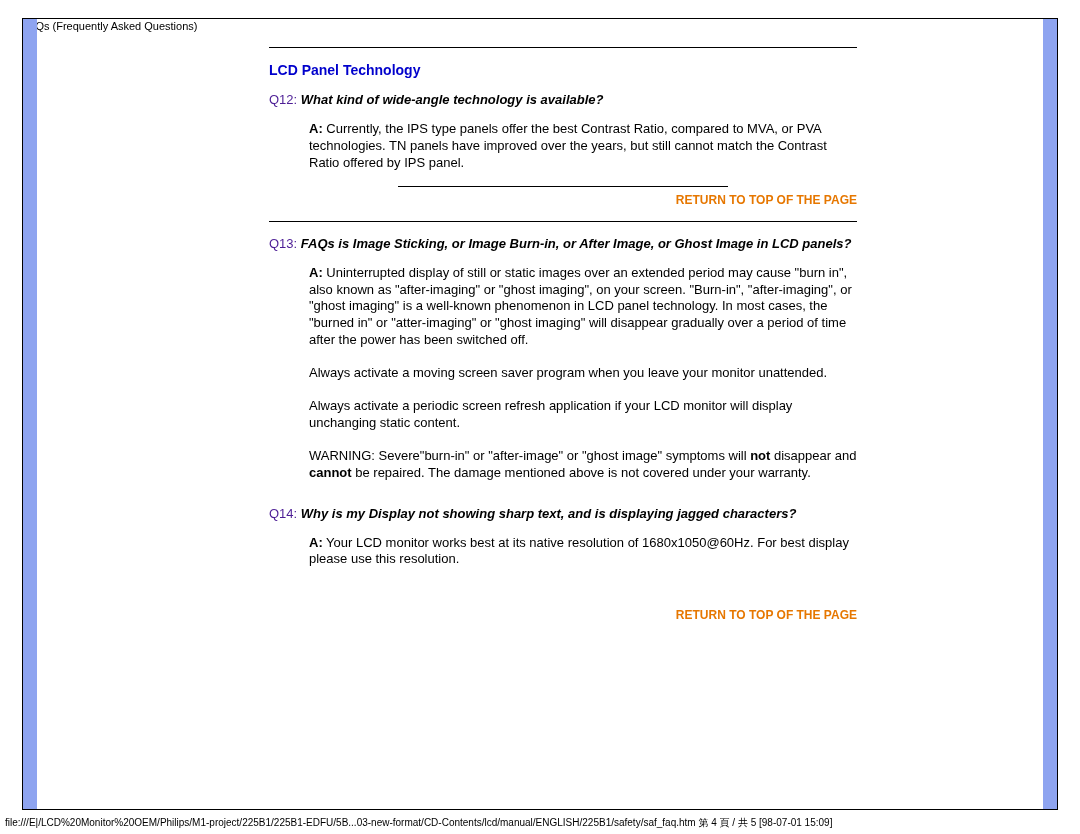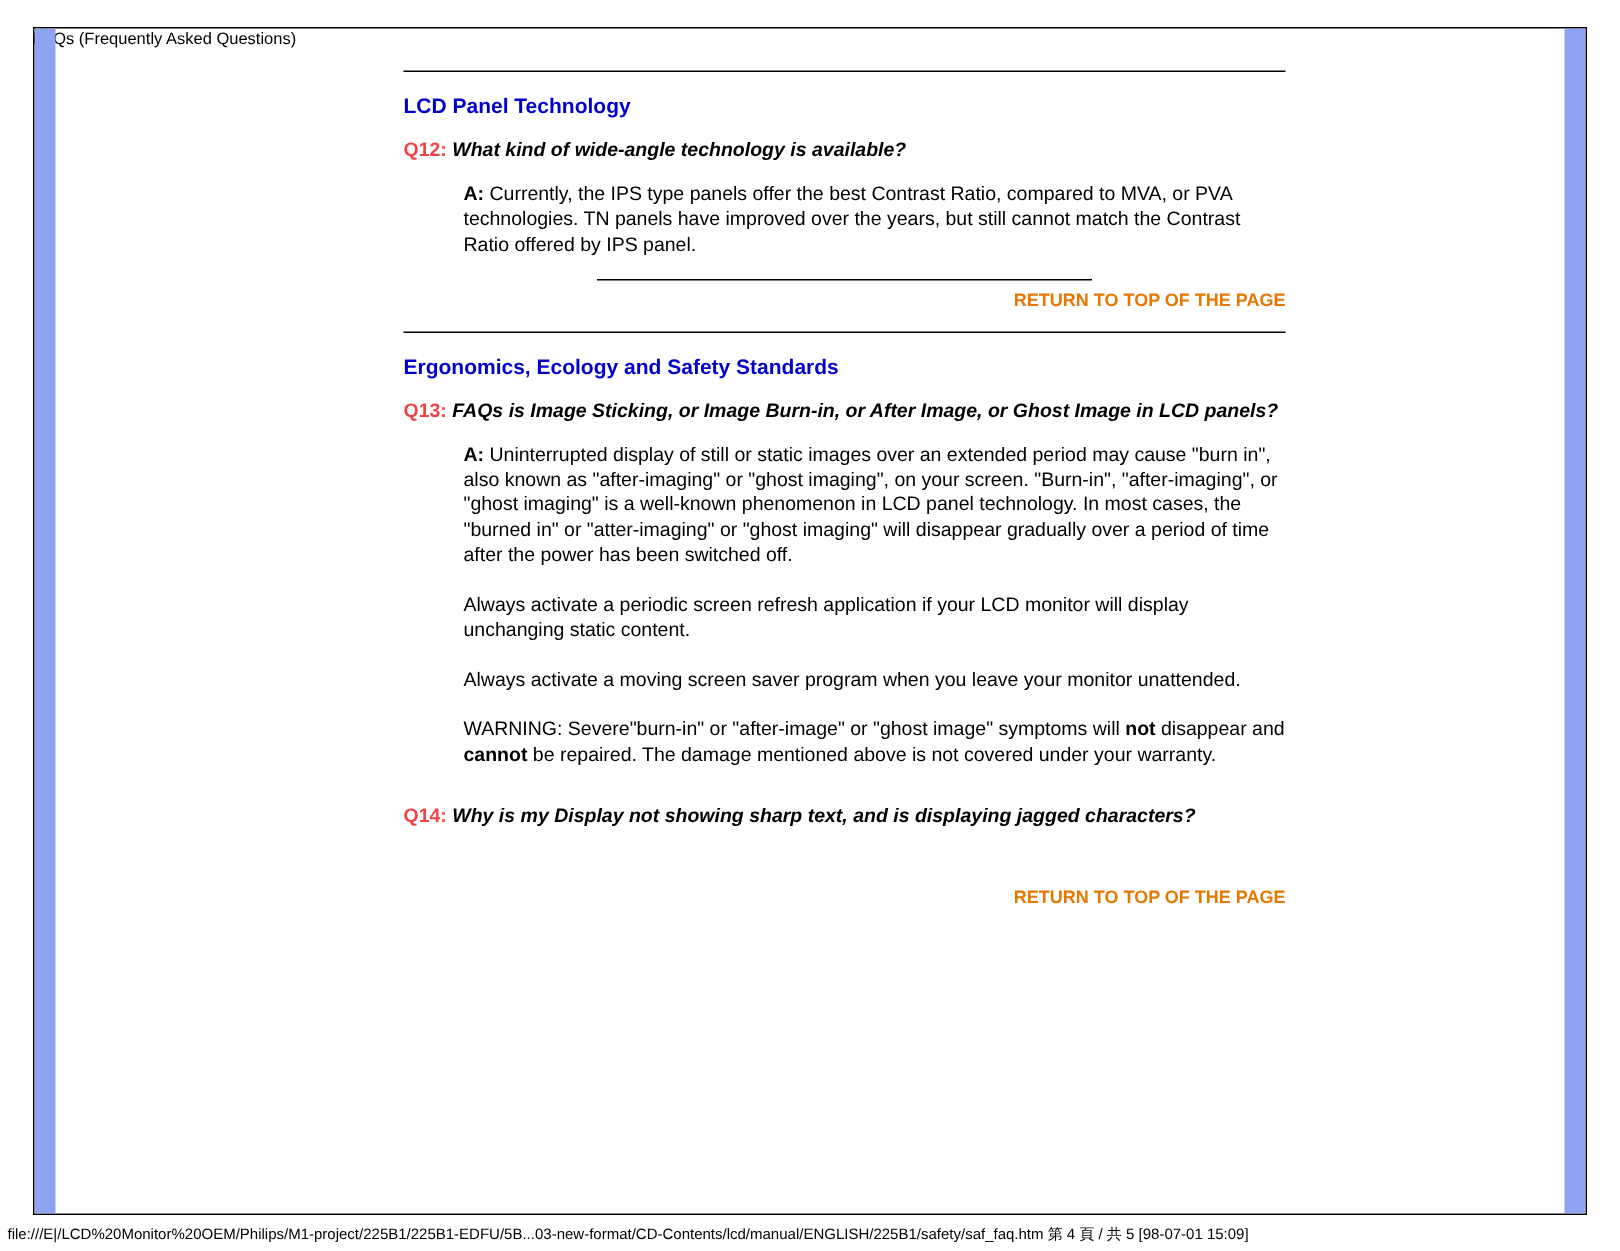--- a/index.html
+++ b/index.html
@@ -59,22 +59,22 @@
       margin: 4px 0 14px 0;
     }
     .section-heading {
       color: #0000cc;
       font-weight: bold;
       font-size: 14px;
       margin-bottom: 14px;
     }
     .qa-block { margin-bottom: 12px; }
     .q-prefix {
-      color: #ef4444;
-      font-weight: bold;
+      color: #4c1d95;
+      font-weight: normal;
     }
     .q-text {
       font-weight: bold;
       color: #000;
       font-style: italic;
     }
     .answer-block {
       padding-left: 40px;
       margin-top: 14px;
       line-height: 1.3;
@@ -134,36 +134,38 @@
       <div class="answer-block">
         <span class="a-prefix">A:</span><span class="answer-text"> Currently, the IPS type panels offer the best Contrast Ratio, compared to MVA, or PVA technologies.  TN panels have improved over the years, but still cannot match the Contrast Ratio offered by IPS panel.</span>
       </div>
     </div>
 
     <hr class="mid-rule">
     <div class="return-link">RETURN TO TOP OF THE PAGE</div>
 
     <hr class="rule">
 
-    <div class="section-heading">Ergonomics, Ecology and Safety Standards</div>
 
     <div class="qa-block">
       <span class="q-prefix">Q13:</span><span class="q-text"> FAQs is Image Sticking, or Image Burn-in, or After Image, or Ghost Image in LCD panels?</span>
       <div class="answer-block">
         <span class="a-prefix">A:</span><span class="answer-text"> Uninterrupted display of still or static images over an extended period may cause "burn in", also known as "after-imaging" or "ghost imaging", on your screen. "Burn-in", "after-imaging", or "ghost imaging" is a well-known phenomenon in LCD panel technology. In most cases, the "burned in" or "atter-imaging" or "ghost imaging" will disappear gradually over a period of time after the power has been switched off.</span>
+        <div class="para">Always activate a moving screen saver program when you leave your monitor unattended.</div>
         <div class="para">Always activate a periodic screen refresh application if your LCD monitor will display unchanging static content.</div>
-        <div class="para">Always activate a moving screen saver program when you leave your monitor unattended.</div>
         <div class="para">
           <span>WARNING: Severe"burn-in" or "after-image" or "ghost image" symptoms will </span><span class="not-bold-inline">not</span><span> disappear and </span><span class="not-bold-inline">cannot</span><span> be repaired. The damage mentioned above is not covered under your warranty.</span>
         </div>
       </div>
     </div>
 
     <div class="qa-block" style="margin-top:24px;">
       <span class="q-prefix">Q14:</span><span class="q-text"> Why is my Display not showing sharp text, and is displaying jagged characters?</span>
+      <div class="answer-block">
+        <span class="a-prefix">A:</span><span class="answer-text"> Your LCD monitor works best at its native resolution of 1680x1050@60Hz. For best display please use this resolution.</span>
+      </div>
     </div>
 
     <div class="return-link" style="margin-top:40px;">RETURN TO TOP OF THE PAGE</div>
 
   </div>
 </div>
 
 <div class="footer-path">file:///E|/LCD%20Monitor%20OEM/Philips/M1-project/225B1/225B1-EDFU/5B...03-new-format/CD-Contents/lcd/manual/ENGLISH/225B1/safety/saf_faq.htm 第 4 頁 / 共 5  [98-07-01 15:09]</div>
 
 </body></html>

